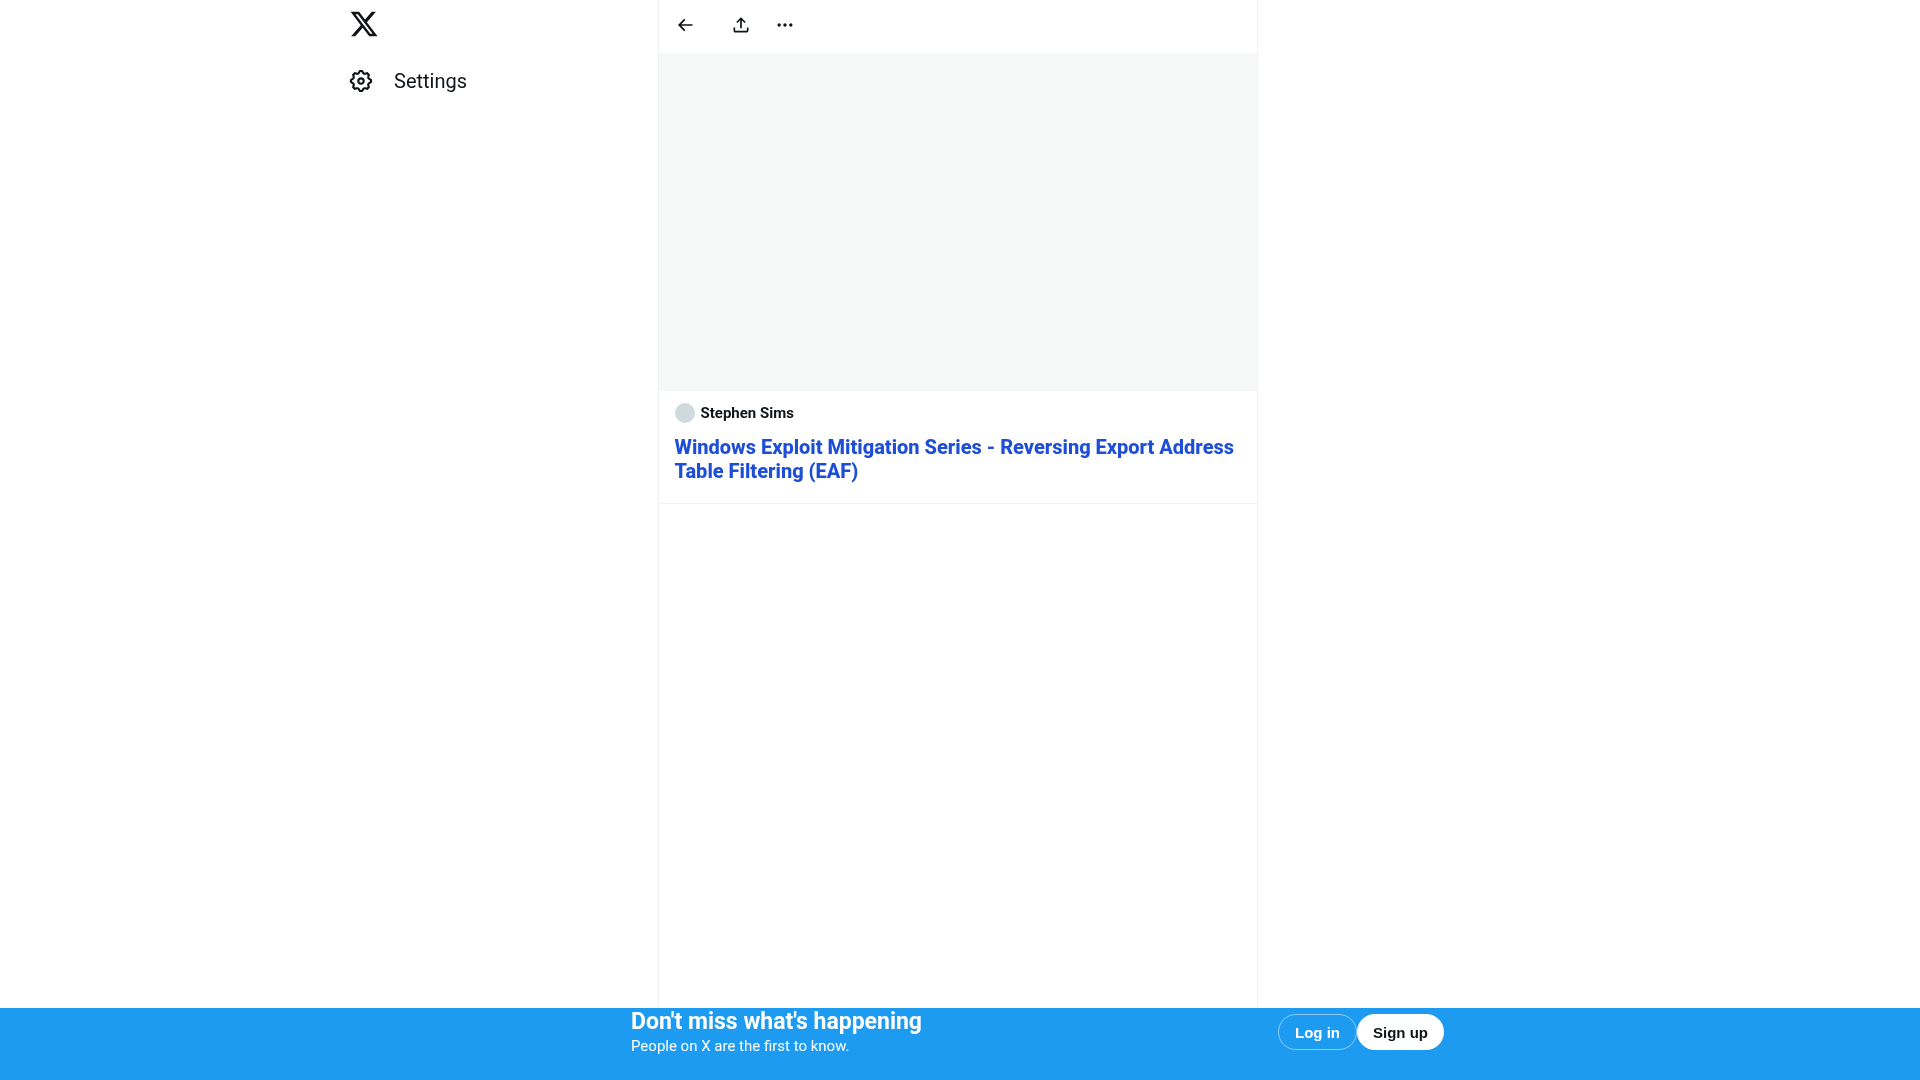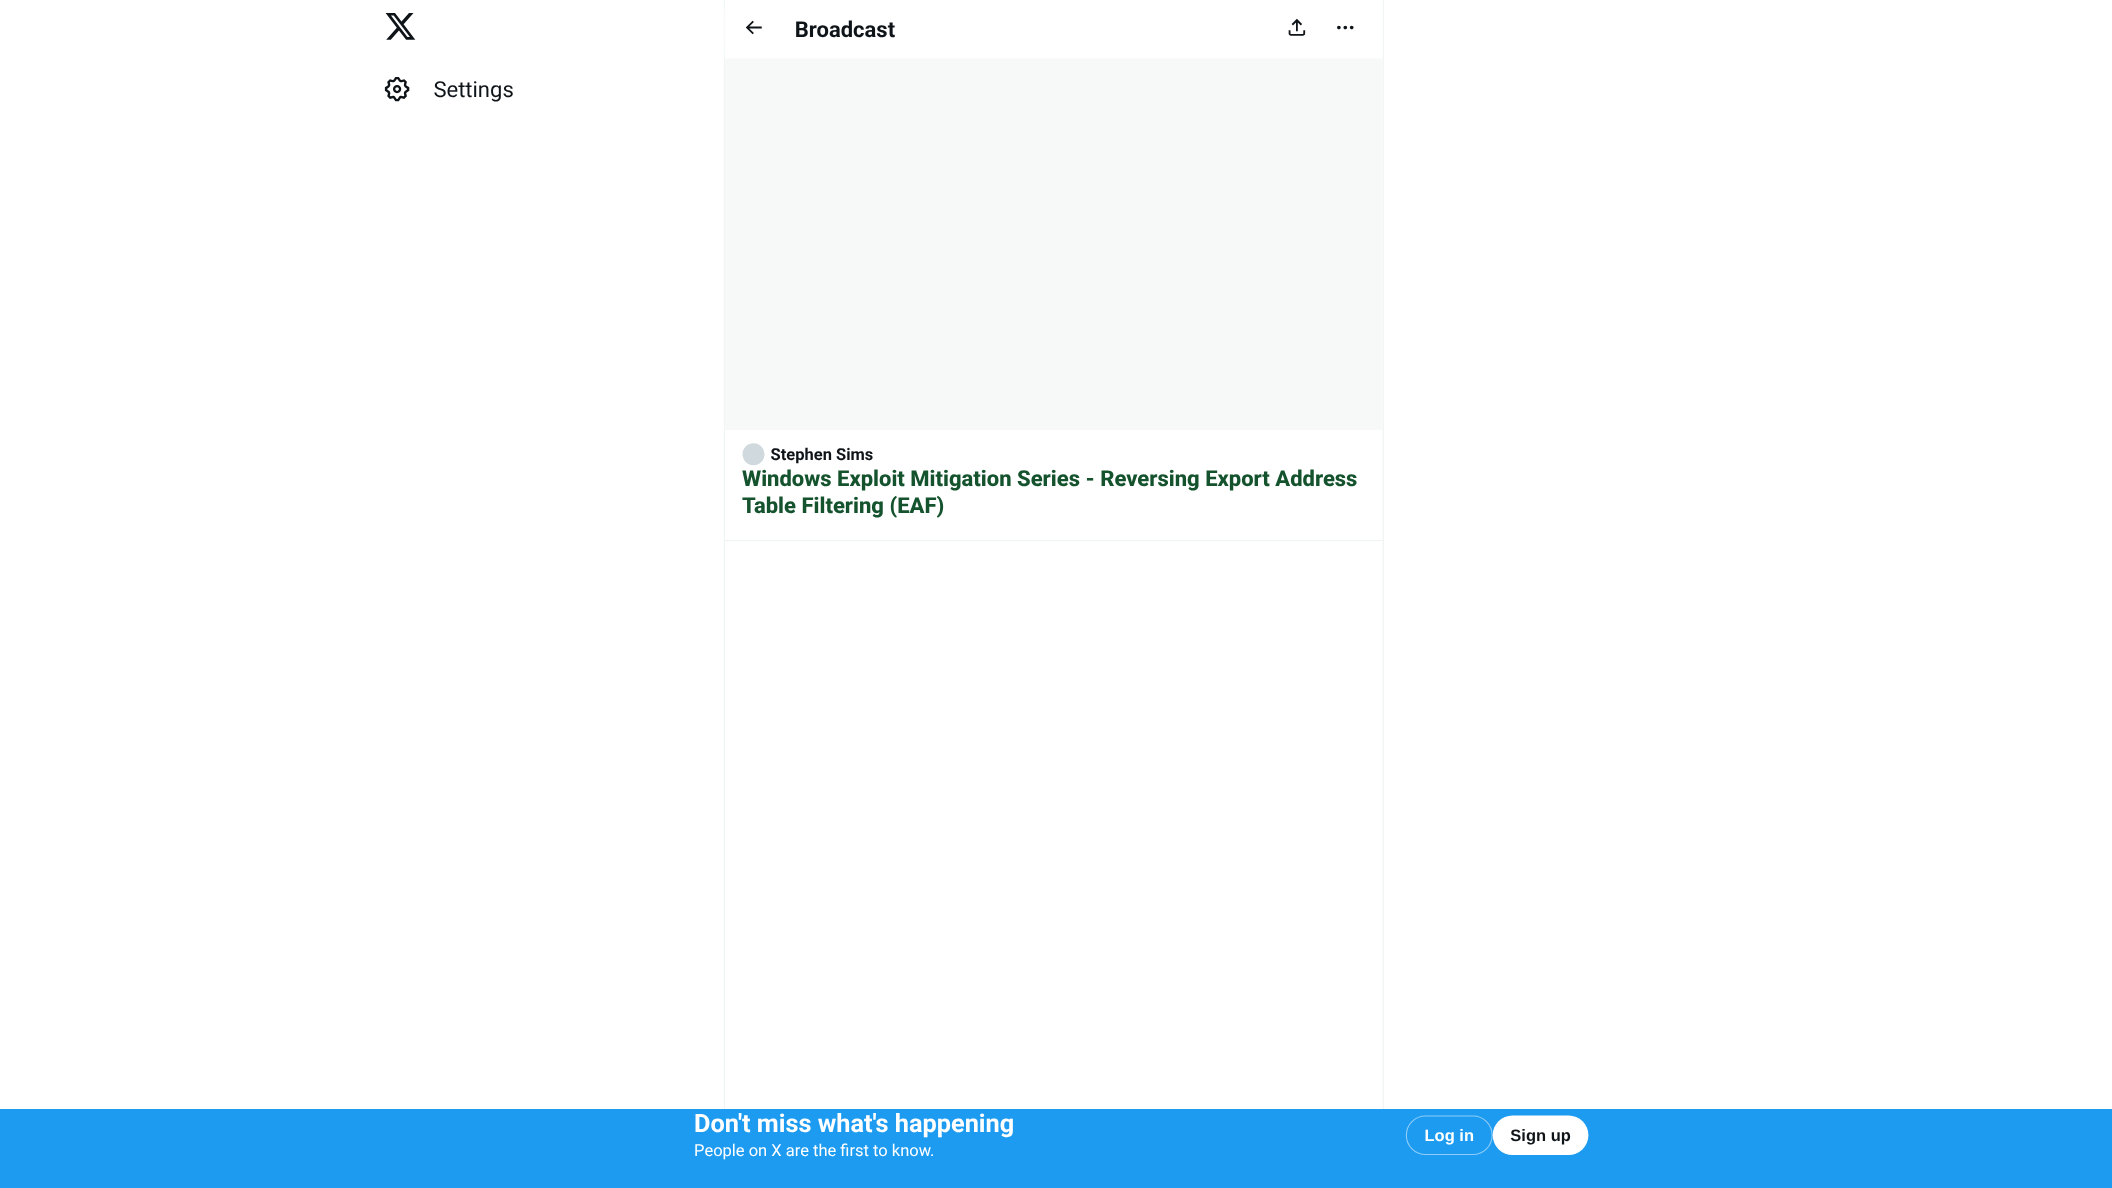--- a/index.html
+++ b/index.html
@@ -138,21 +138,21 @@
     }
     
     .broadcast-info {
       padding: 12px 16px 20px 16px;
       border-bottom: 1px solid #eff3f4;
     }
     
     .author-row {
       display: flex;
       align-items: center;
-      margin-bottom: 0;
+      margin-bottom: 12px;
     }
     
     .avatar {
       width: 20px;
       height: 20px;
       border-radius: 50%;
       background: #cfd9de;
       margin-right: 6px;
       flex-shrink: 0;
     }
@@ -160,21 +160,21 @@
     .author-name {
       font-size: 15px;
       font-weight: 700;
       color: #0f1419;
     }
     
     .broadcast-title {
       font-size: 20px;
       font-weight: 800;
       line-height: 24px;
-      color: #14532d;
+      color: #1d4ed8;
     }
     
     .below-content {
       min-height: 600px;
     }
     
     
     .bottom-banner {
       position: fixed;
       bottom: 0;
@@ -272,21 +272,20 @@
     <main class="main-content">
 
       <div class="header">
         <div class="back-button">
           <span>
             <svg viewBox="0 0 24 24" width="20" height="20" style="color:#0f1419">
               <path d="M7.414 13l5.043 5.04-1.414 1.42L3.586 12l7.457-7.46 1.414 1.42L7.414 11H21v2H7.414z"></path>
             </svg>
           </span>
         </div>
-        <h2 class="header-title">Broadcast</h2>
         <div class="header-actions">
           <div class="action-button">
             <span>
               <svg viewBox="0 0 24 24" width="20" height="20" style="color:#0f1419">
                 <path d="M12 2.59l5.7 5.7-1.41 1.42L13 6.41V16h-2V6.41l-3.3 3.3-1.41-1.42L12 2.59zM21 15l-.02 3.51c0 1.38-1.12 2.49-2.5 2.49H5.5C4.11 21 3 19.88 3 18.5V15h2v3.5c0 .28.22.5.5.5h12.98c.28 0 .5-.22.5-.5L19 15h2z"></path>
               </svg>
             </span>
           </div>
           <div class="action-button">
             <span>

